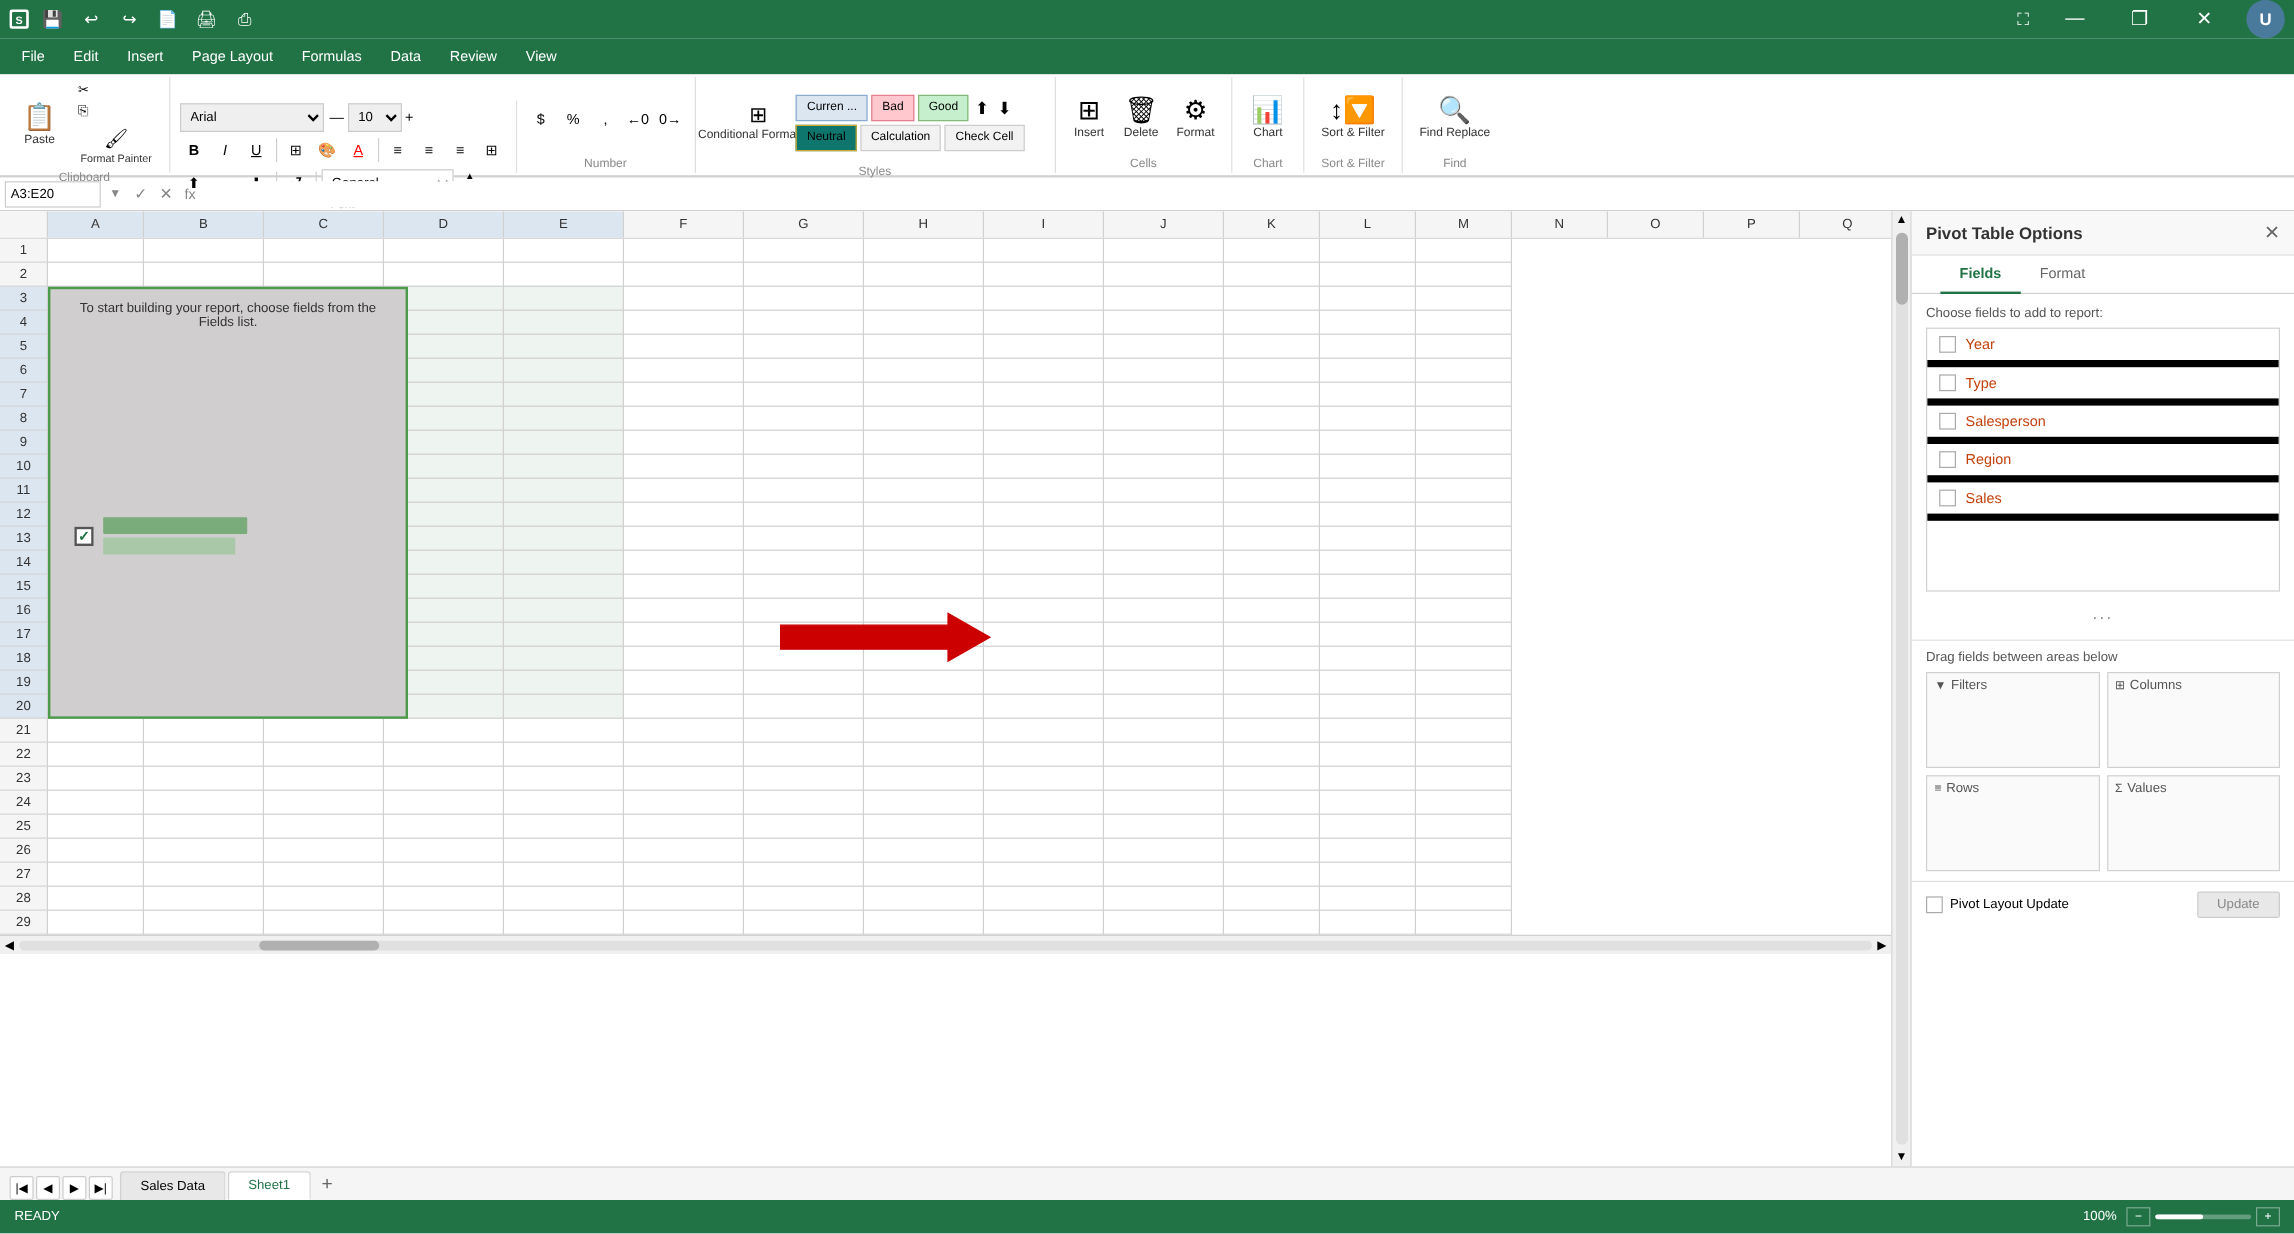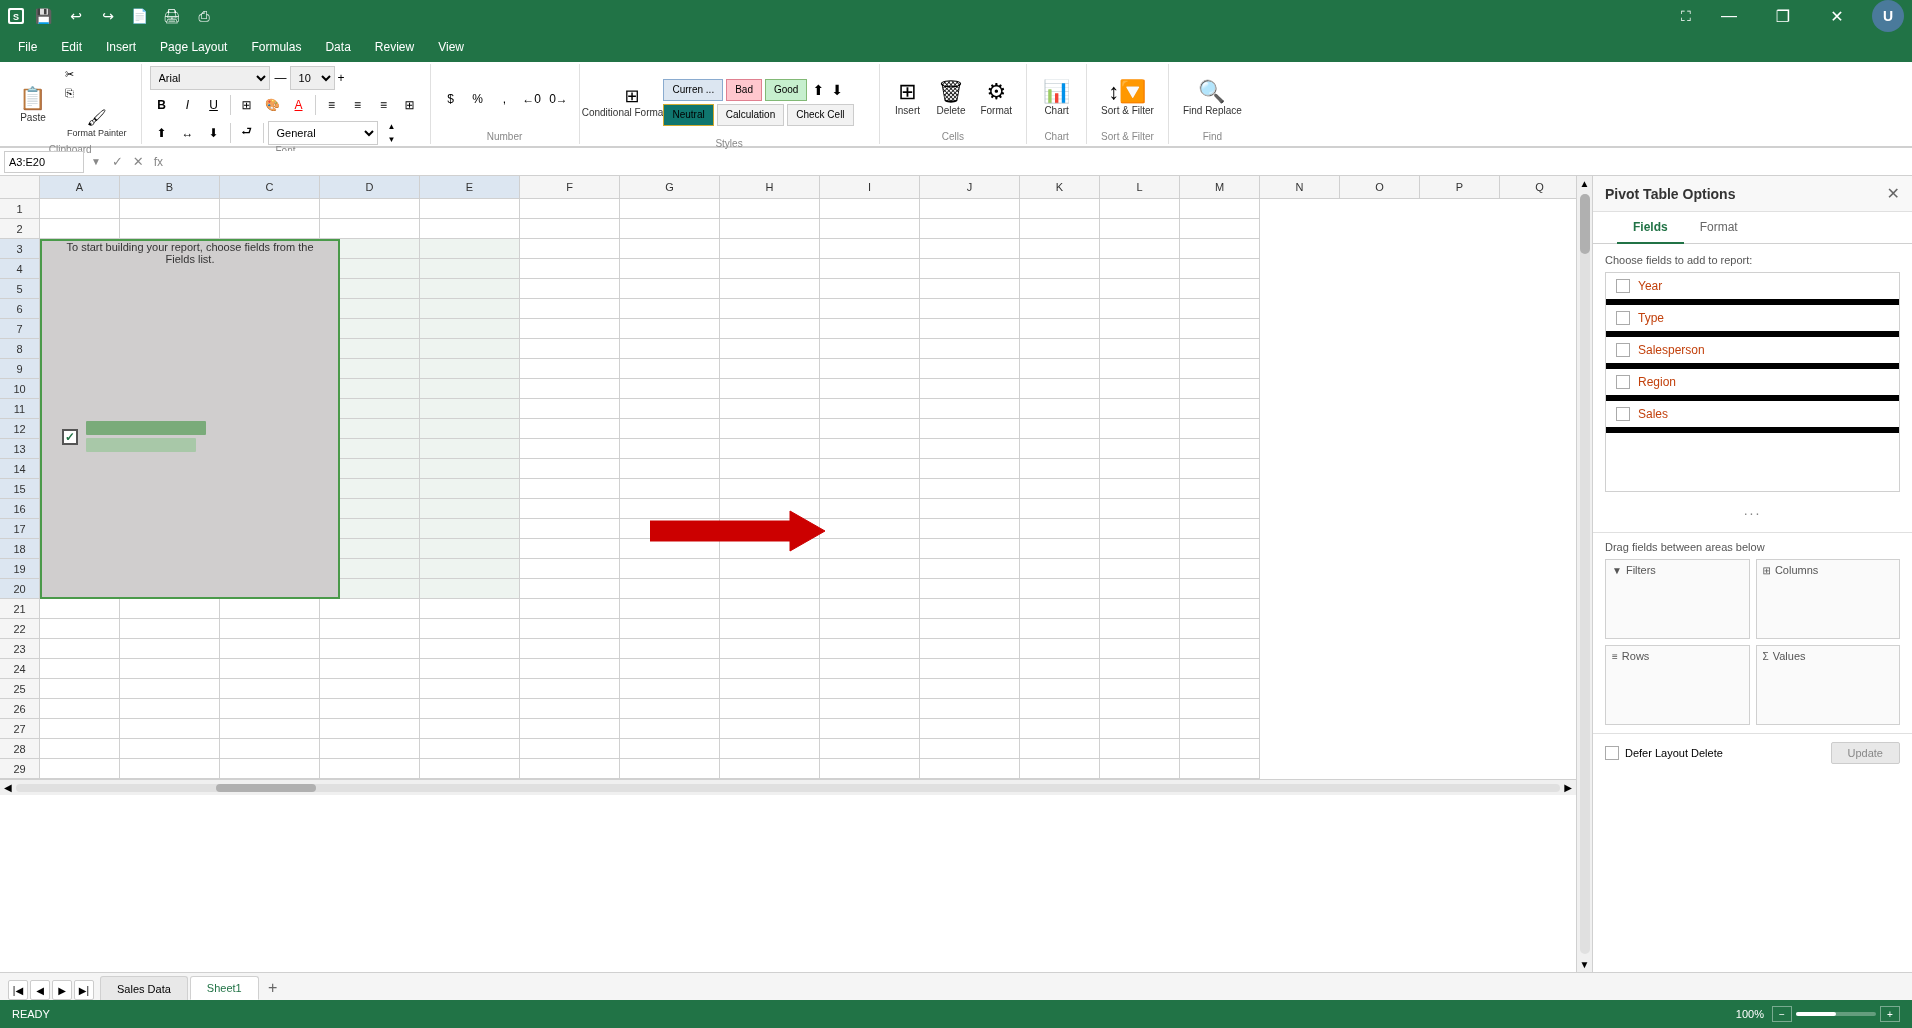--- a/index.html
+++ b/index.html
@@ -550,21 +550,21 @@
         <div class="rb" style="min-width:40px;height:40px;">
           <span class="rb-icon" style="font-size:16px;">🖌</span>
           <span class="lbl" style="font-size:9px;">Format
 Painter</span>
         </div>
       </div>
     </div>
     <div class="rg-label">Clipboard</div>
   </div>
 
-  <div class="rg" style="min-width:220px;">
+  <div class="rg" style="min-width:220px;margin-top:20px;">
     <div style="display:flex;flex-direction:column;gap:3px;flex:1;justify-content:center;">
       <div style="display:flex;align-items:center;gap:3px;">
         <select class="font-select">
           <option>Arial</option>
         </select>
         <div style="display:flex;align-items:center;gap:1px;">
           <span style="font-size:12px;cursor:pointer;padding:2px;">—</span>
           <select class="size-select">
             <option>10</option>
           </select>
@@ -793,21 +793,21 @@
           <div class="grid-cell w-col-j"></div>
           <div class="grid-cell w-col-k"></div>
           <div class="grid-cell w-col-l"></div>
           <div class="grid-cell w-col-m"></div>
         </div>
 
         <div style="position:relative;width:100%;">
 
           <div style="position:absolute;top:0;left:0;width:300px;height:360px;background:#d0cece;border:2px solid #4a9a4a;z-index:2;">
 
-            <div style="padding:0 20px 6px 20px;font-size:11px;color:#333;text-align:center;">
+            <div style="padding:10px 20px 6px 20px;font-size:11px;color:#333;text-align:center;">
               <span>To start building your report, choose fields from the</span>
               <br>
               <span>Fields list.</span>
             </div>
 
             <div style="margin-top:150px;padding-left:20px;display:flex;align-items:center;gap:8px;">
               <div style="width:16px;height:16px;border:2px solid #555;background:white;display:flex;align-items:center;justify-content:center;">
                 <span style="color:#217346;font-size:12px;font-weight:bold;">✓</span>
               </div>
               <div style="display:flex;flex-direction:column;gap:3px;">
@@ -1316,21 +1316,21 @@
             <span class="area-icon">Σ</span>
             <span>Values</span>
           </div>
         </div>
       </div>
     </div>
 
     <div class="pivot-footer">
       <div class="defer-checkbox-wrap">
         <div class="defer-checkbox"></div>
-        <span>Defer Layout Delete</span>
+        <span>Pivot Layout Update</span>
       </div>
       <button class="update-btn">Update</button>
     </div>
   </div>
 </div>
 
 <div class="sheet-tabs">
   <div class="sheet-nav">
     <div class="sheet-nav-btn">|◀</div>
     <div class="sheet-nav-btn">◀</div>

